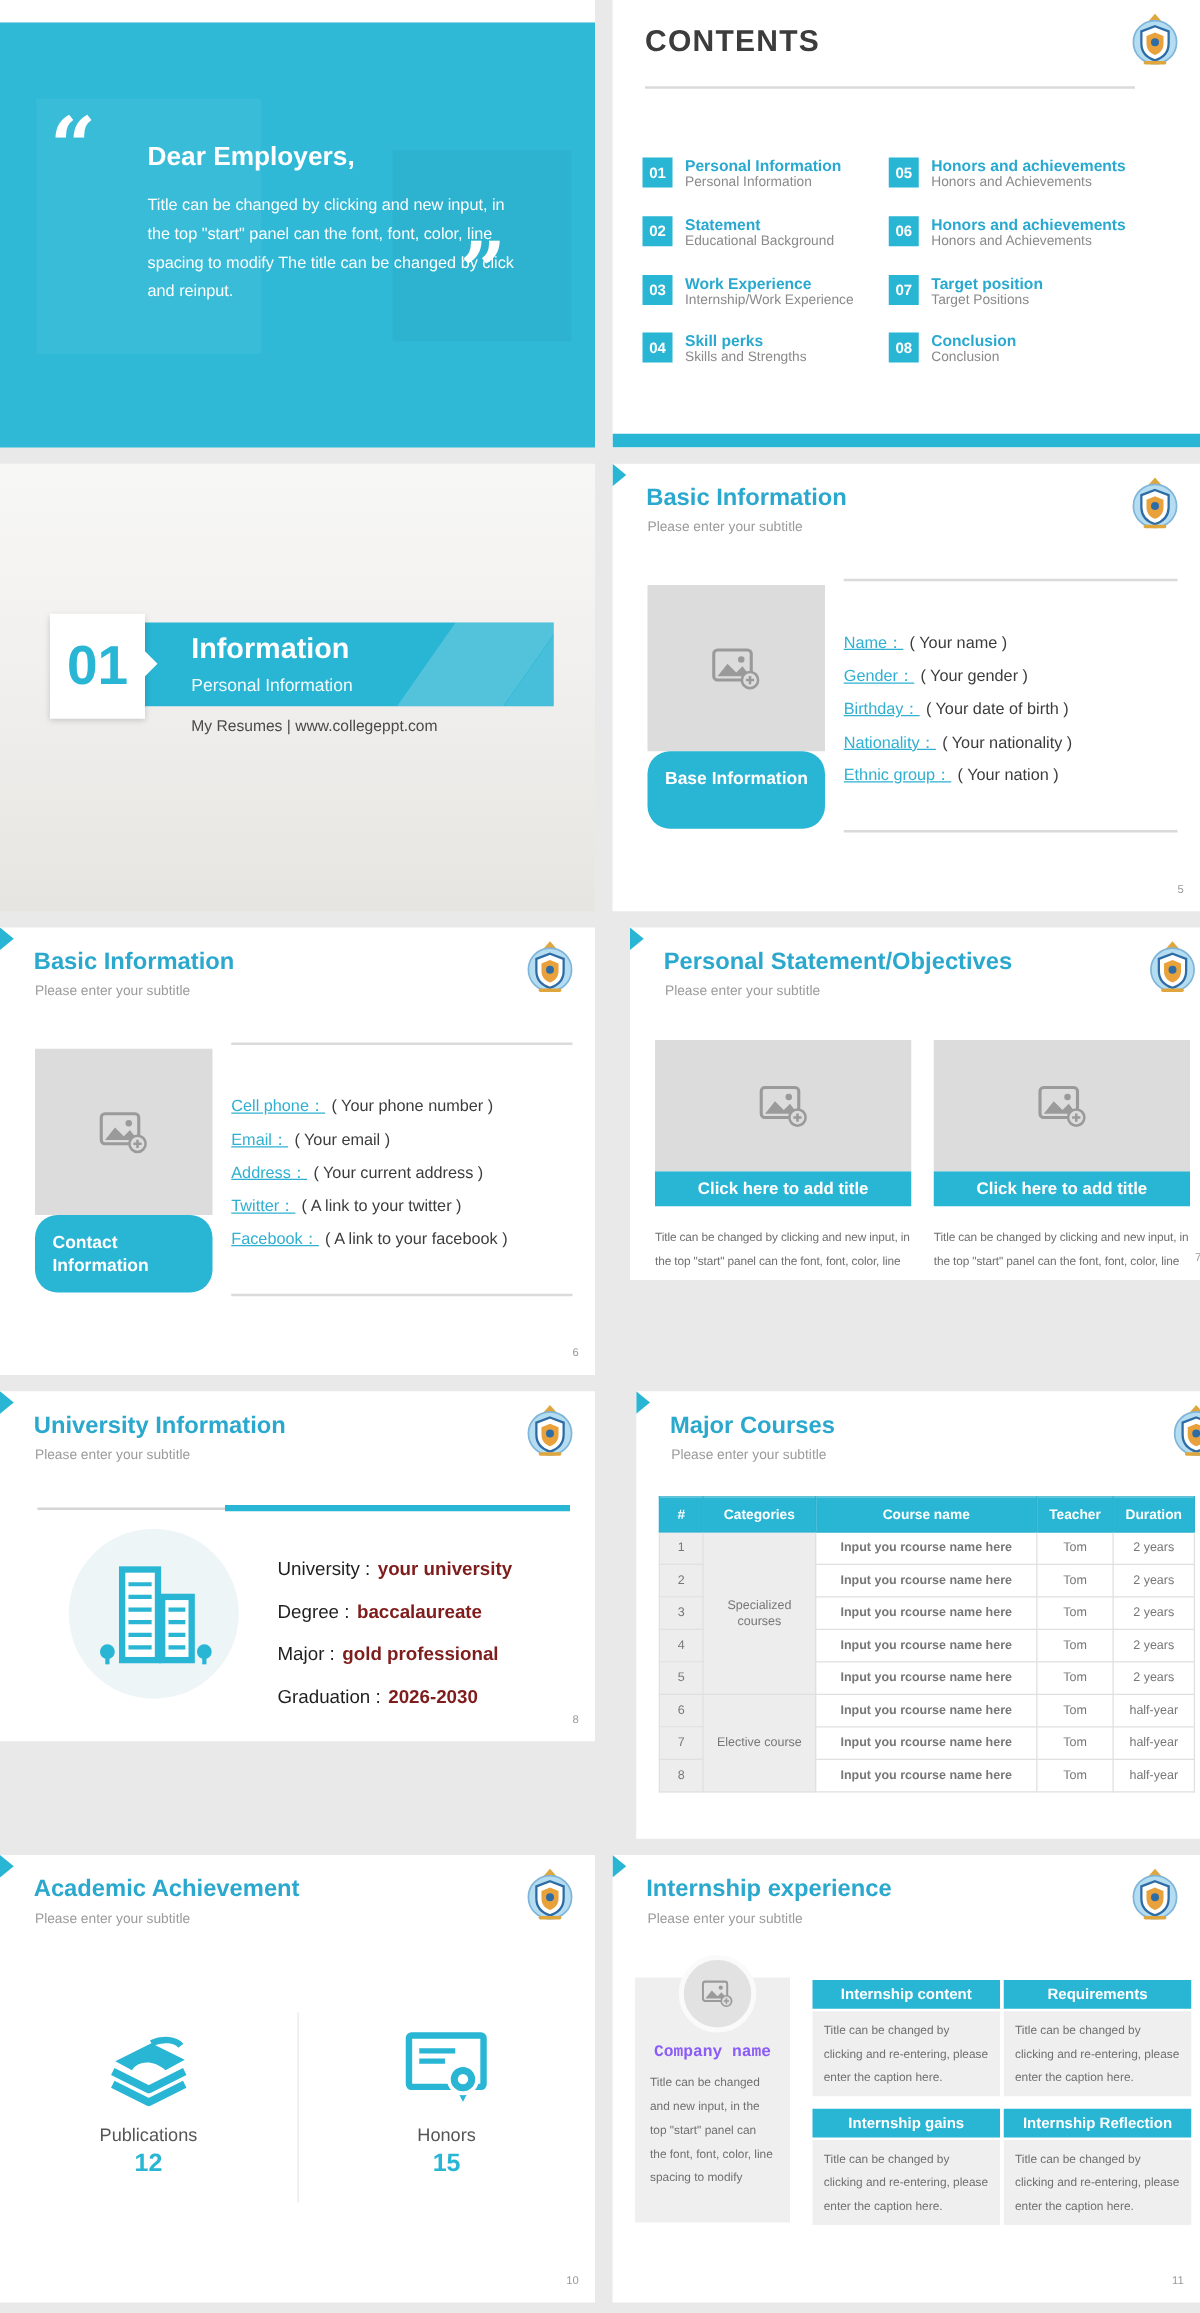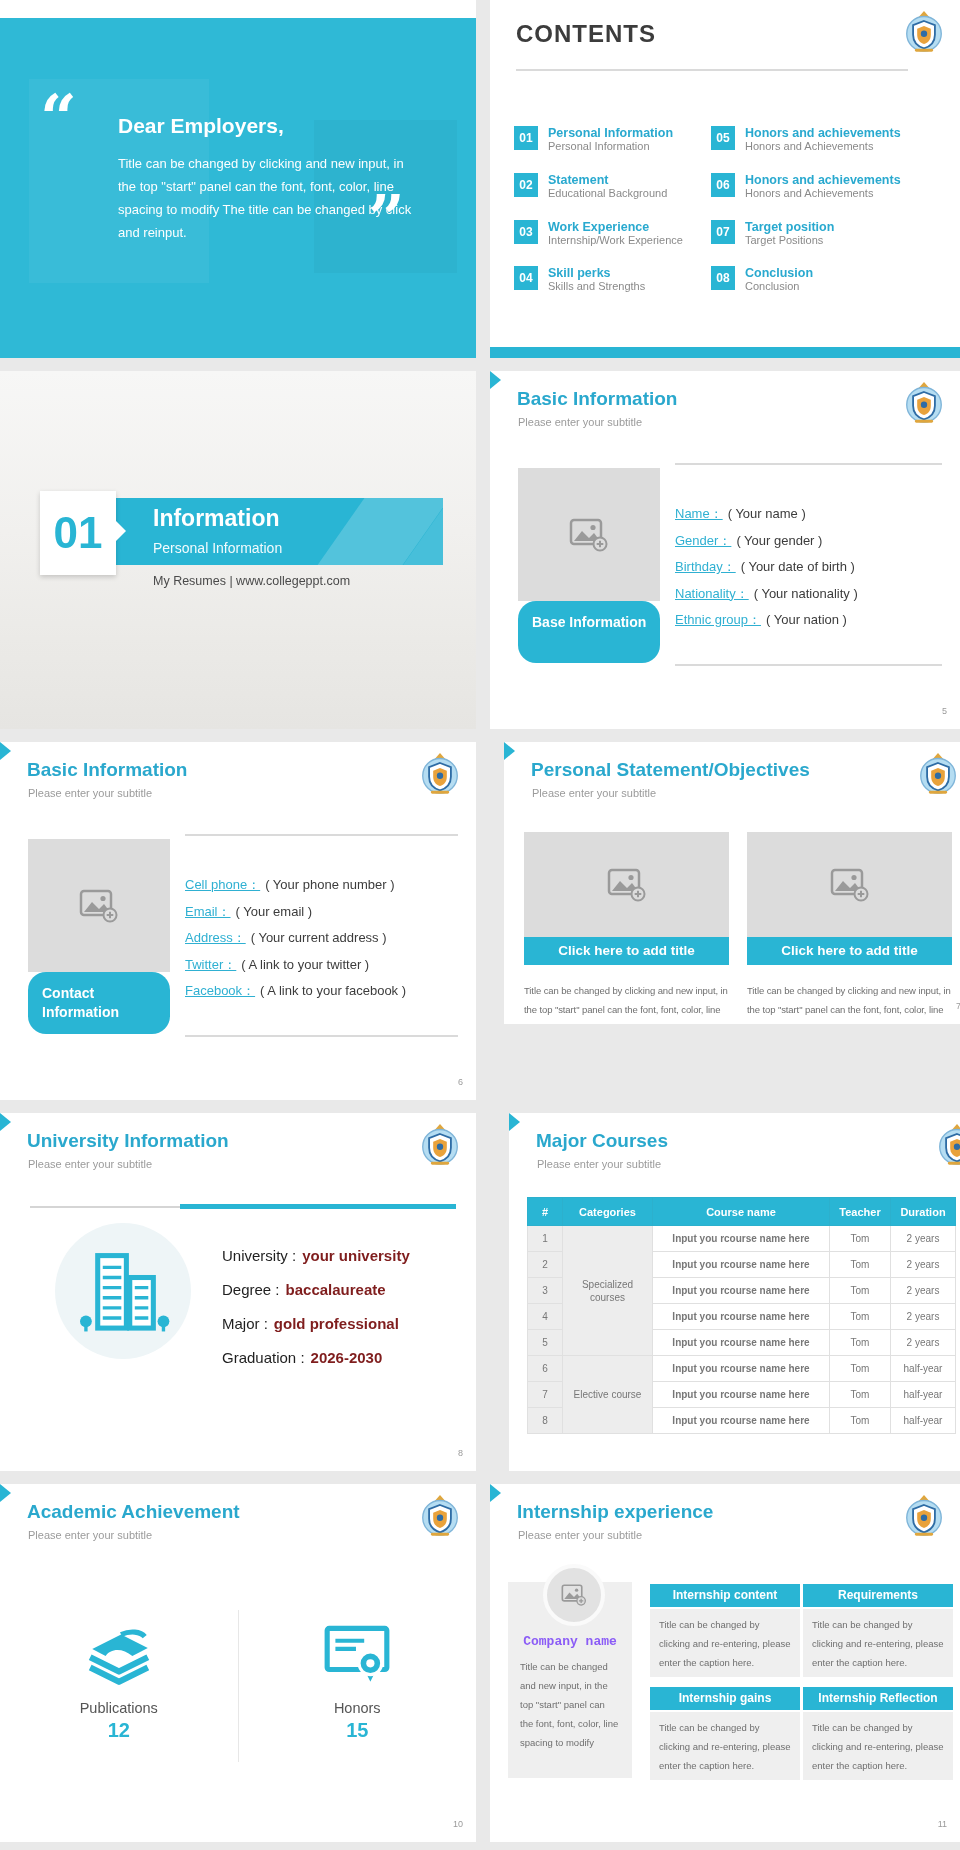--- a/index.html
+++ b/index.html
@@ -309,21 +309,21 @@
       <svg width="40" height="34">
           <use href="#sym-img"></use>
         </svg>
     </div>
     <div class="st-btn">Click here to add title</div>
     <div class="st-body">Title can be changed by clicking and new input, in the top "start" panel can the font, font, color, line spacing to modify The title can be changed by click and reinput</div>
   </div>
   <div class="pagenum">7</div>
 </div>
 
-<div class="slide" style="left:0;top:1113px;width:476px;height:358px">
+<div class="slide" style="left:0;top:1113px;width:476px;height:280px">
   <div class="arrow"></div>
   <div class="s-title">University Information</div>
   <div class="s-sub">Please enter your subtitle</div>
   <svg class="logo">
       <use href="#sym-logo"></use>
     </svg>
   <div class="u-rule-grey"></div>
   <div class="u-rule-cyan"></div>
   <div class="u-circle">
     <svg width="118" height="118">

